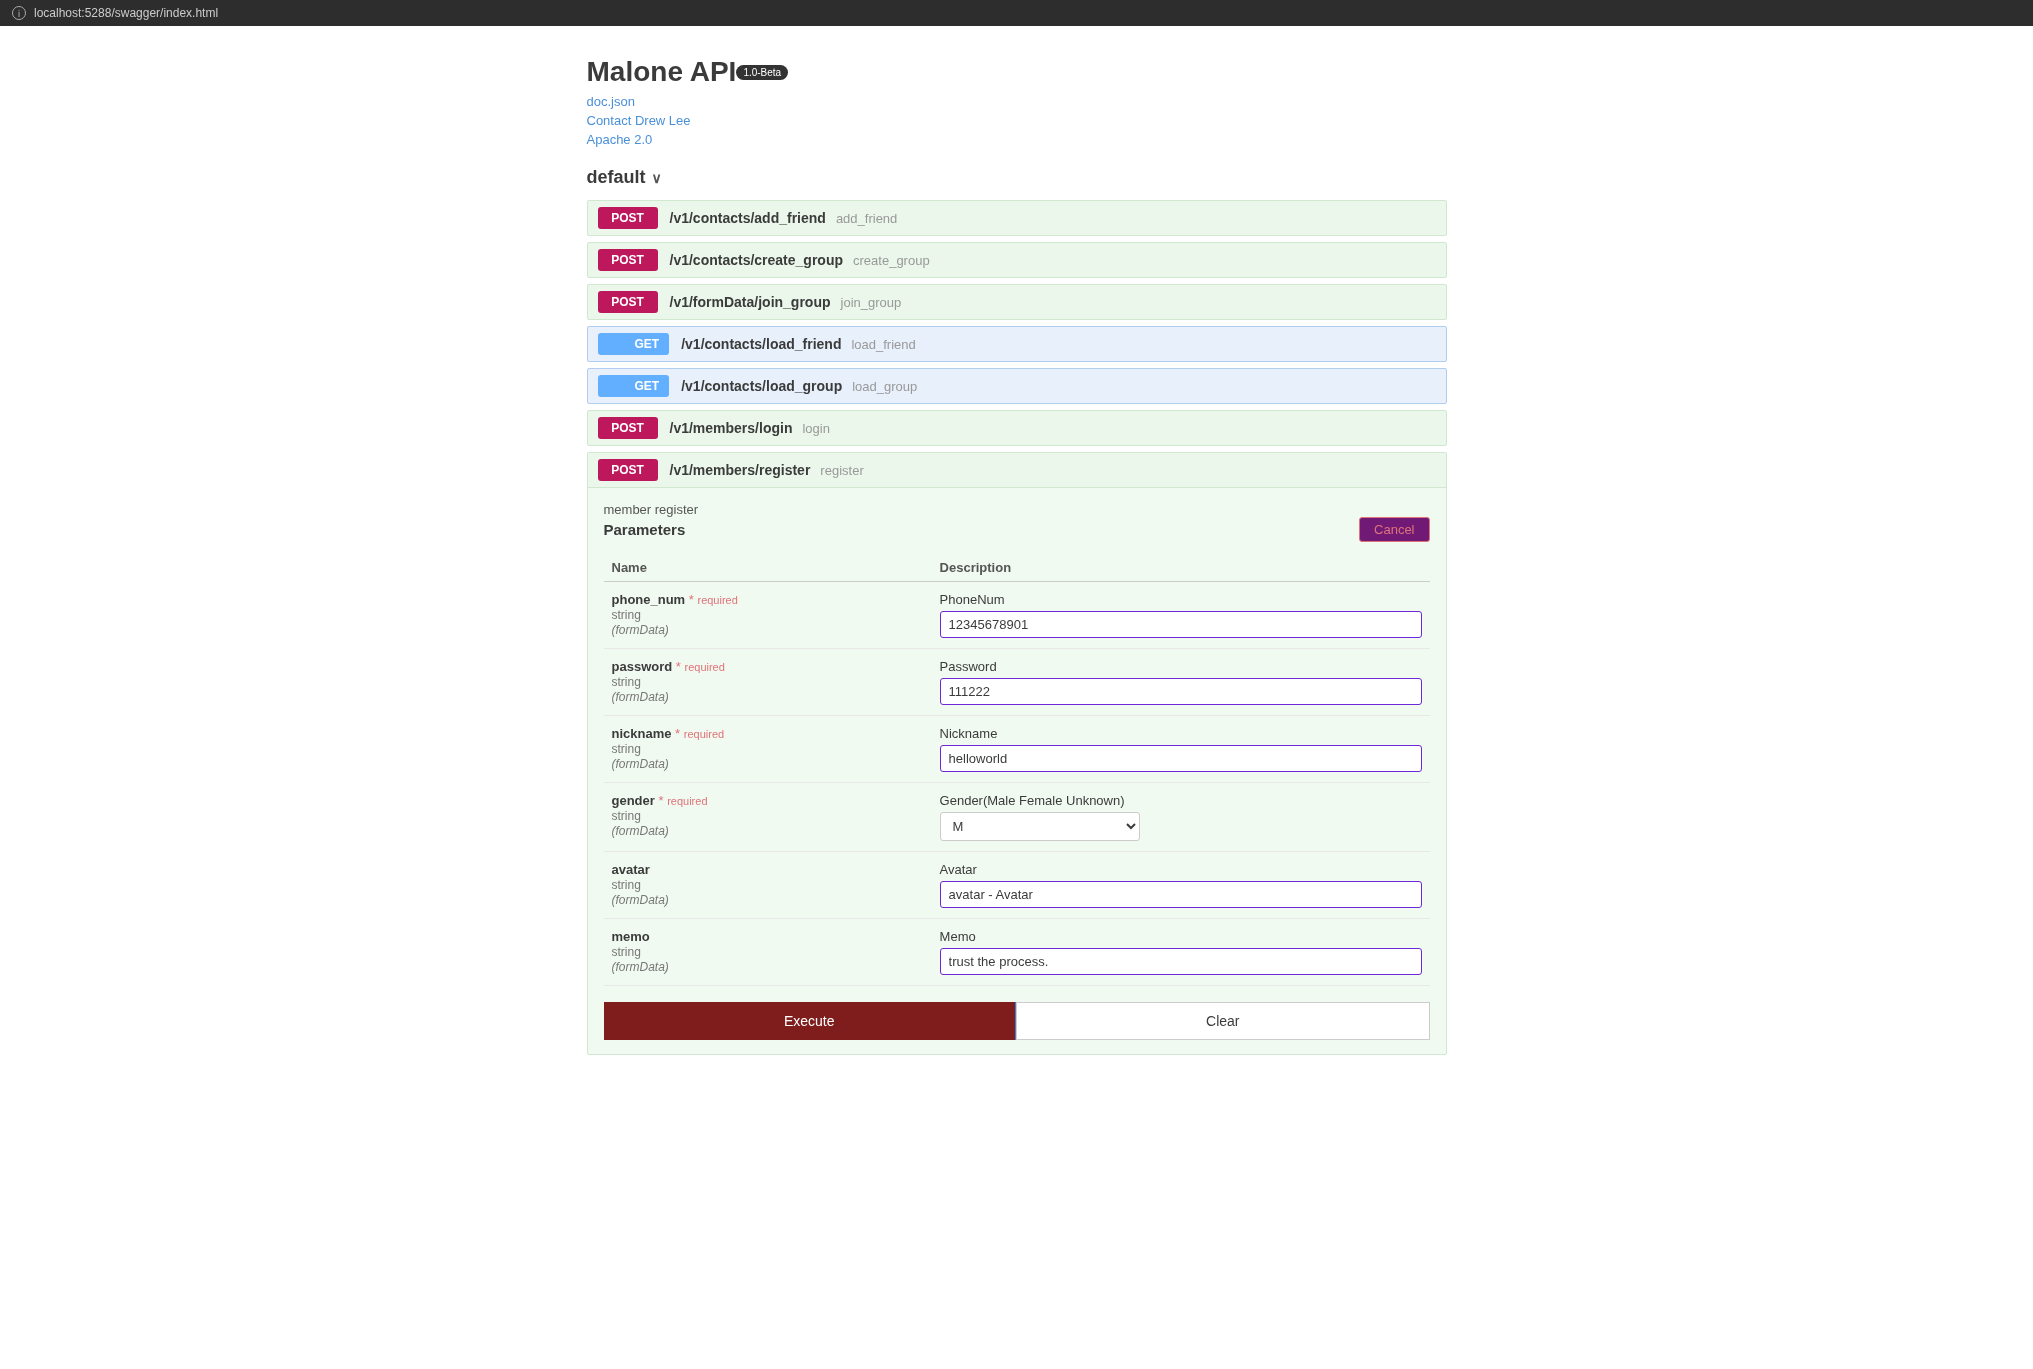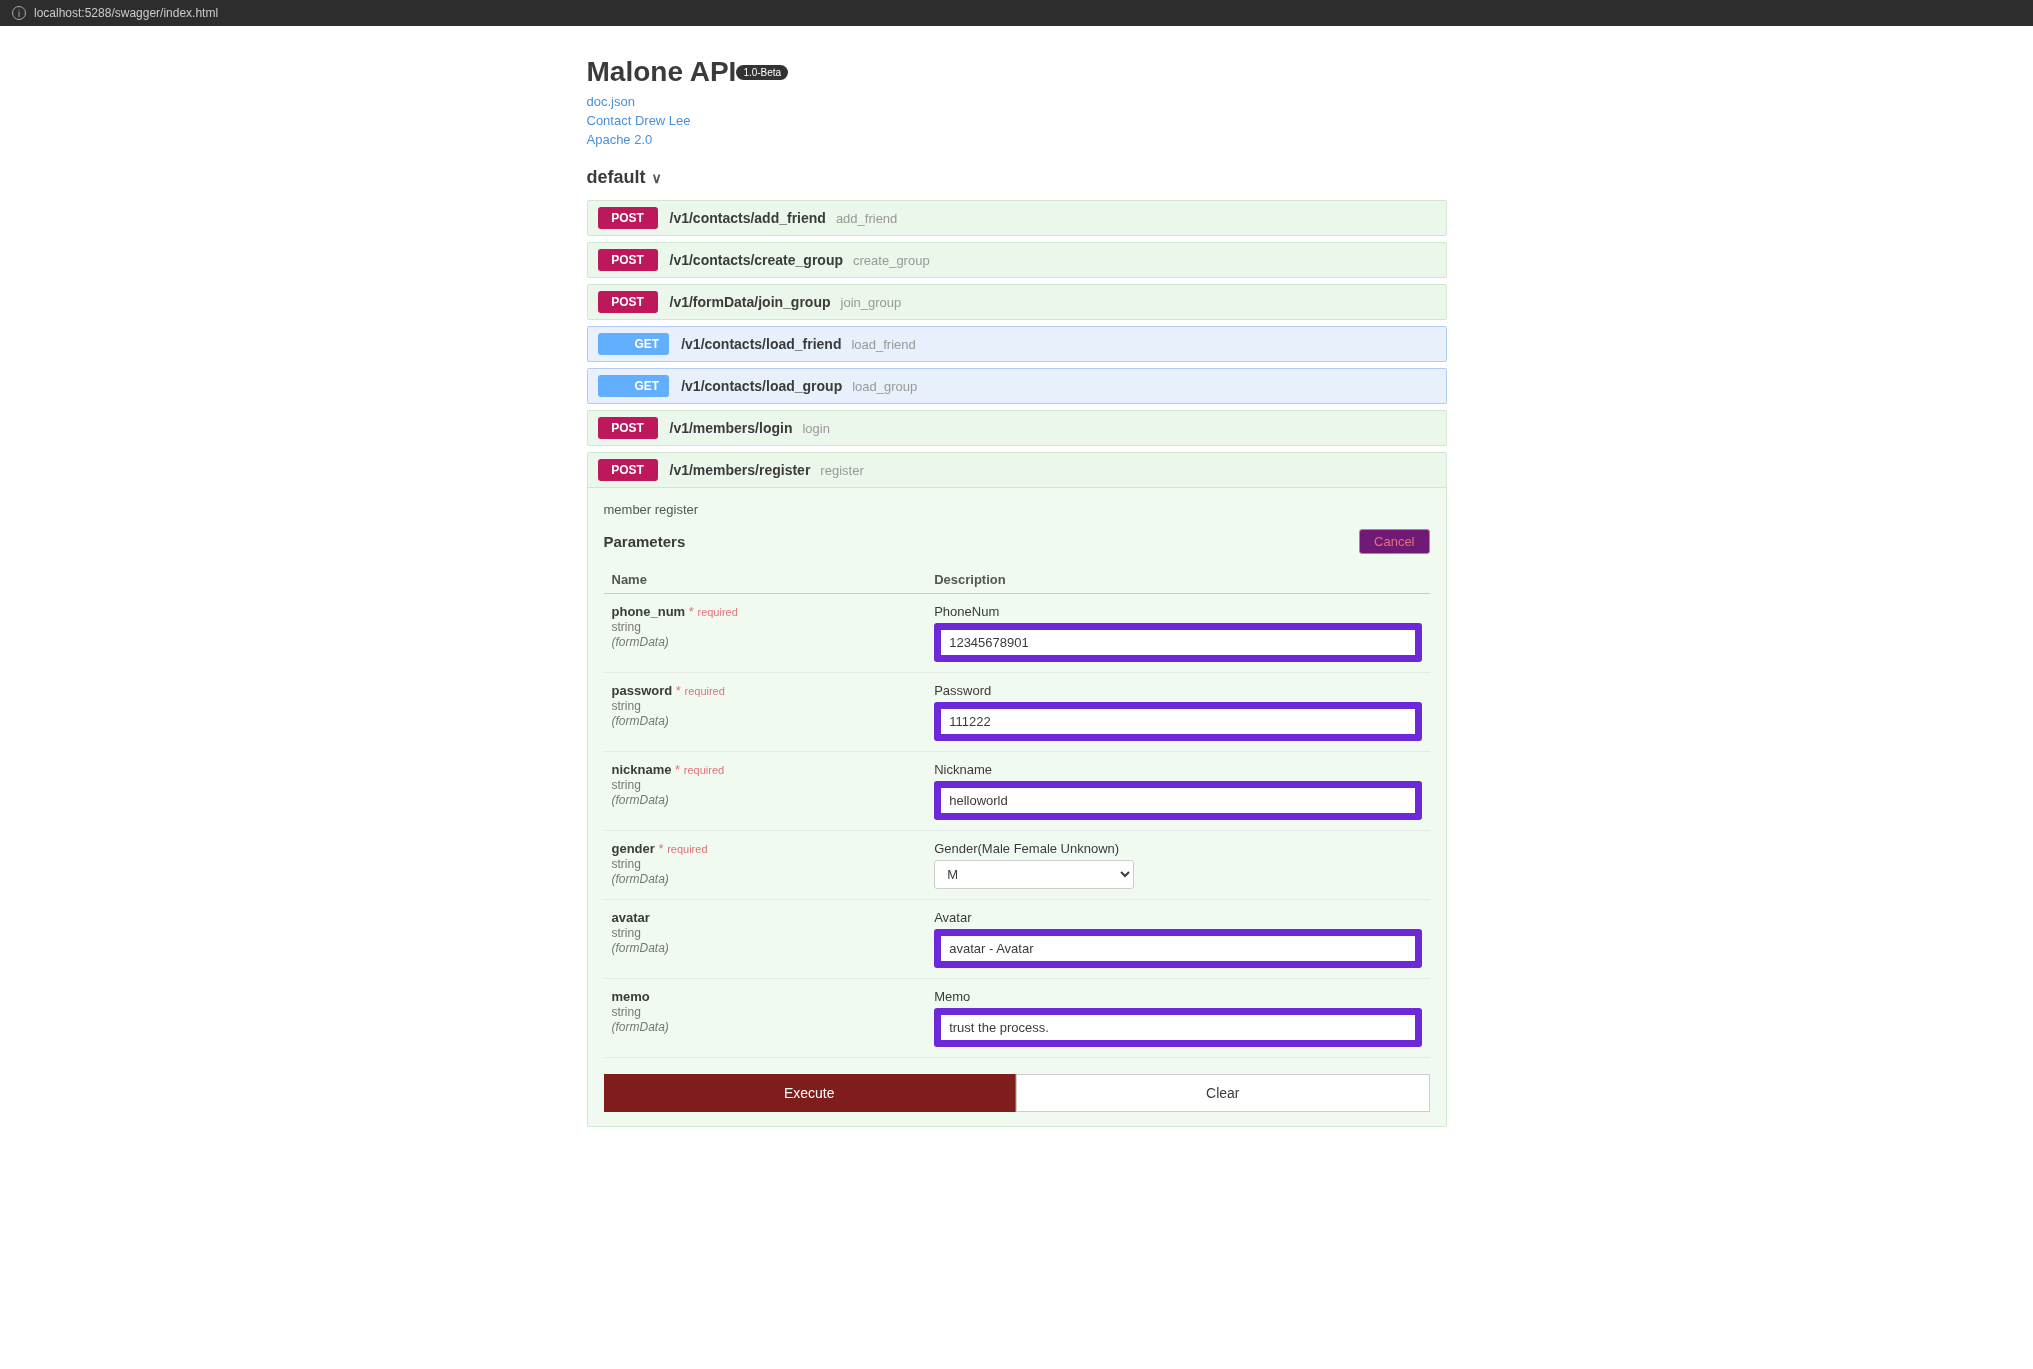--- a/index.html
+++ b/index.html
@@ -140,21 +140,21 @@
       background: #ebf7eb;
       border-bottom: 1px solid #d0e8d0;
     }
     .endpoint-expanded .content {
       padding: 14px 16px;
     }
 
     .member-register-desc {
       font-size: 13px;
       color: #555;
-      margin-bottom: 12px;
+      margin-bottom: 0;
     }
 
     .parameters-header {
       display: flex;
       justify-content: space-between;
       align-items: center;
       margin-bottom: 12px;
     }
     .parameters-header span {
       font-size: 15px;
@@ -196,21 +196,21 @@
     }
     .required-star { color: #e0737a; }
     .required-label { color: #e0737a; font-size: 11px; }
     .param-type { color: #777; font-size: 12px; }
     .param-source { color: #777; font-size: 12px; font-style: italic; }
 
     .param-input {
       width: 100%;
       padding: 5px 8px;
       font-size: 13px;
-      border: 7px solid #6d28d9;
+      border: 1px solid #6d28d9;
       border-radius: 3px;
       background: #fff;
       color: #3b3b3b;
     }
 
     .param-label-text {
       font-size: 13px;
       color: #3b3b3b;
       margin-bottom: 4px;
     }

